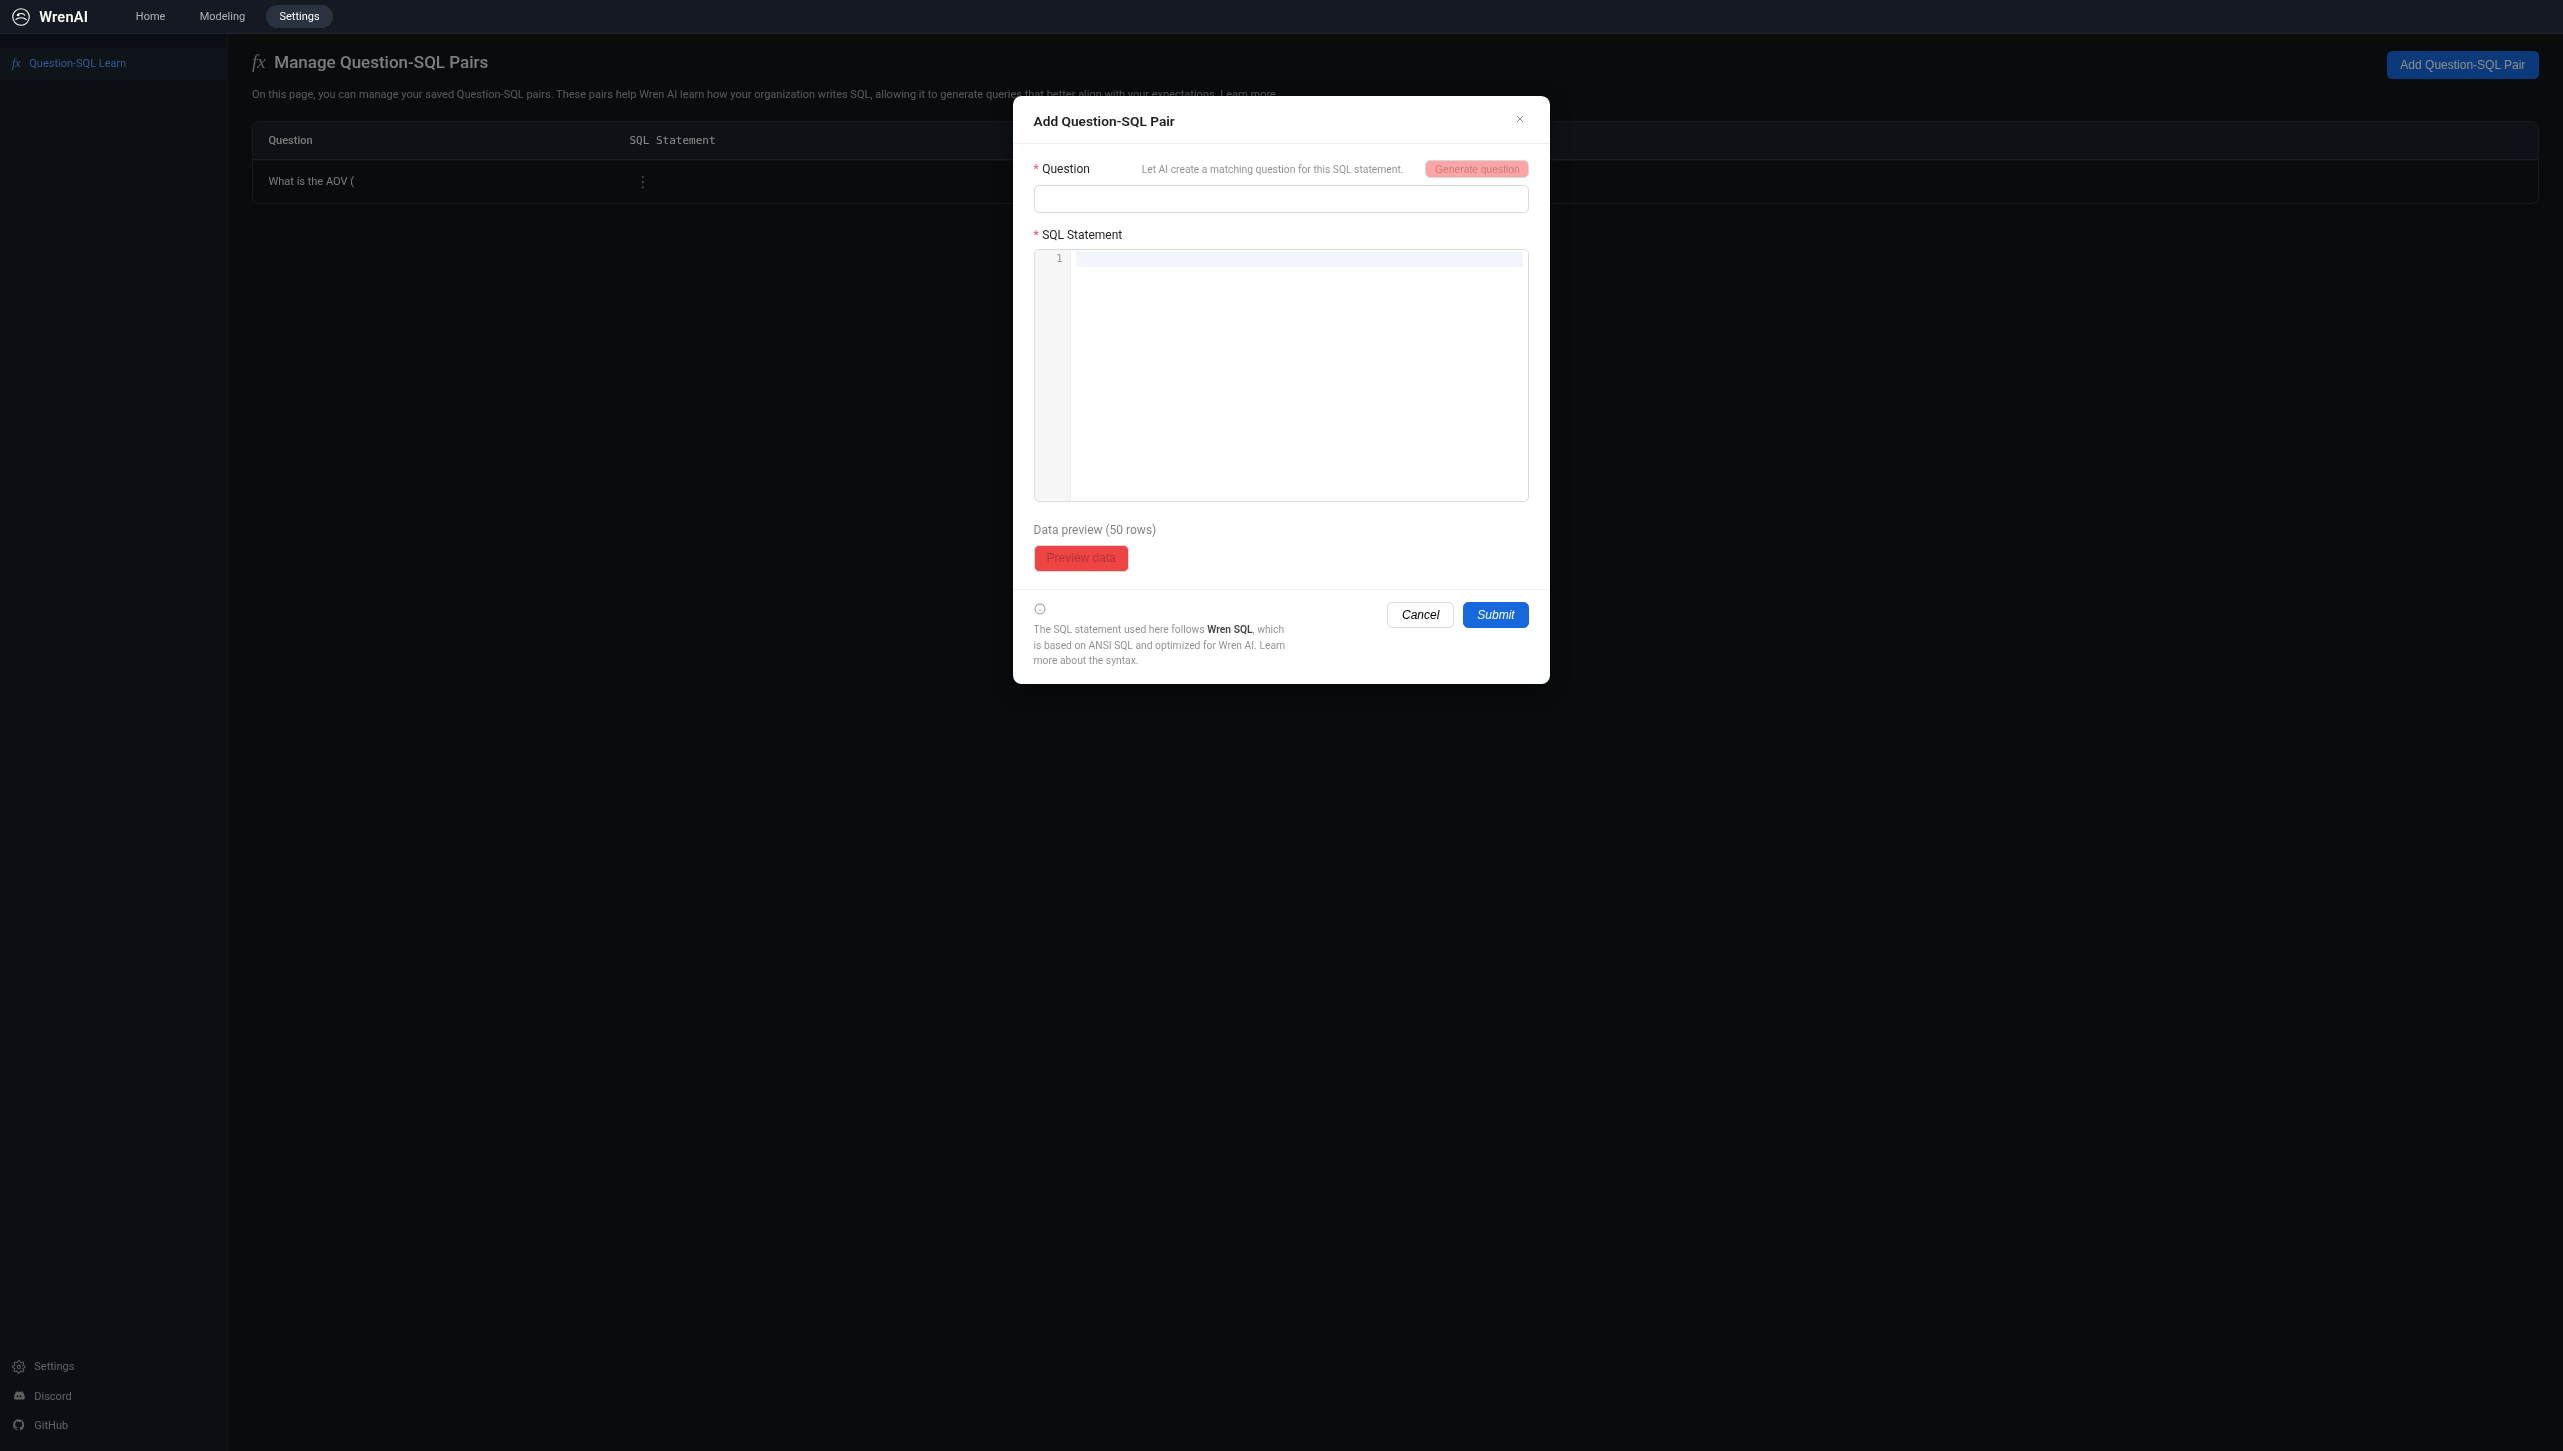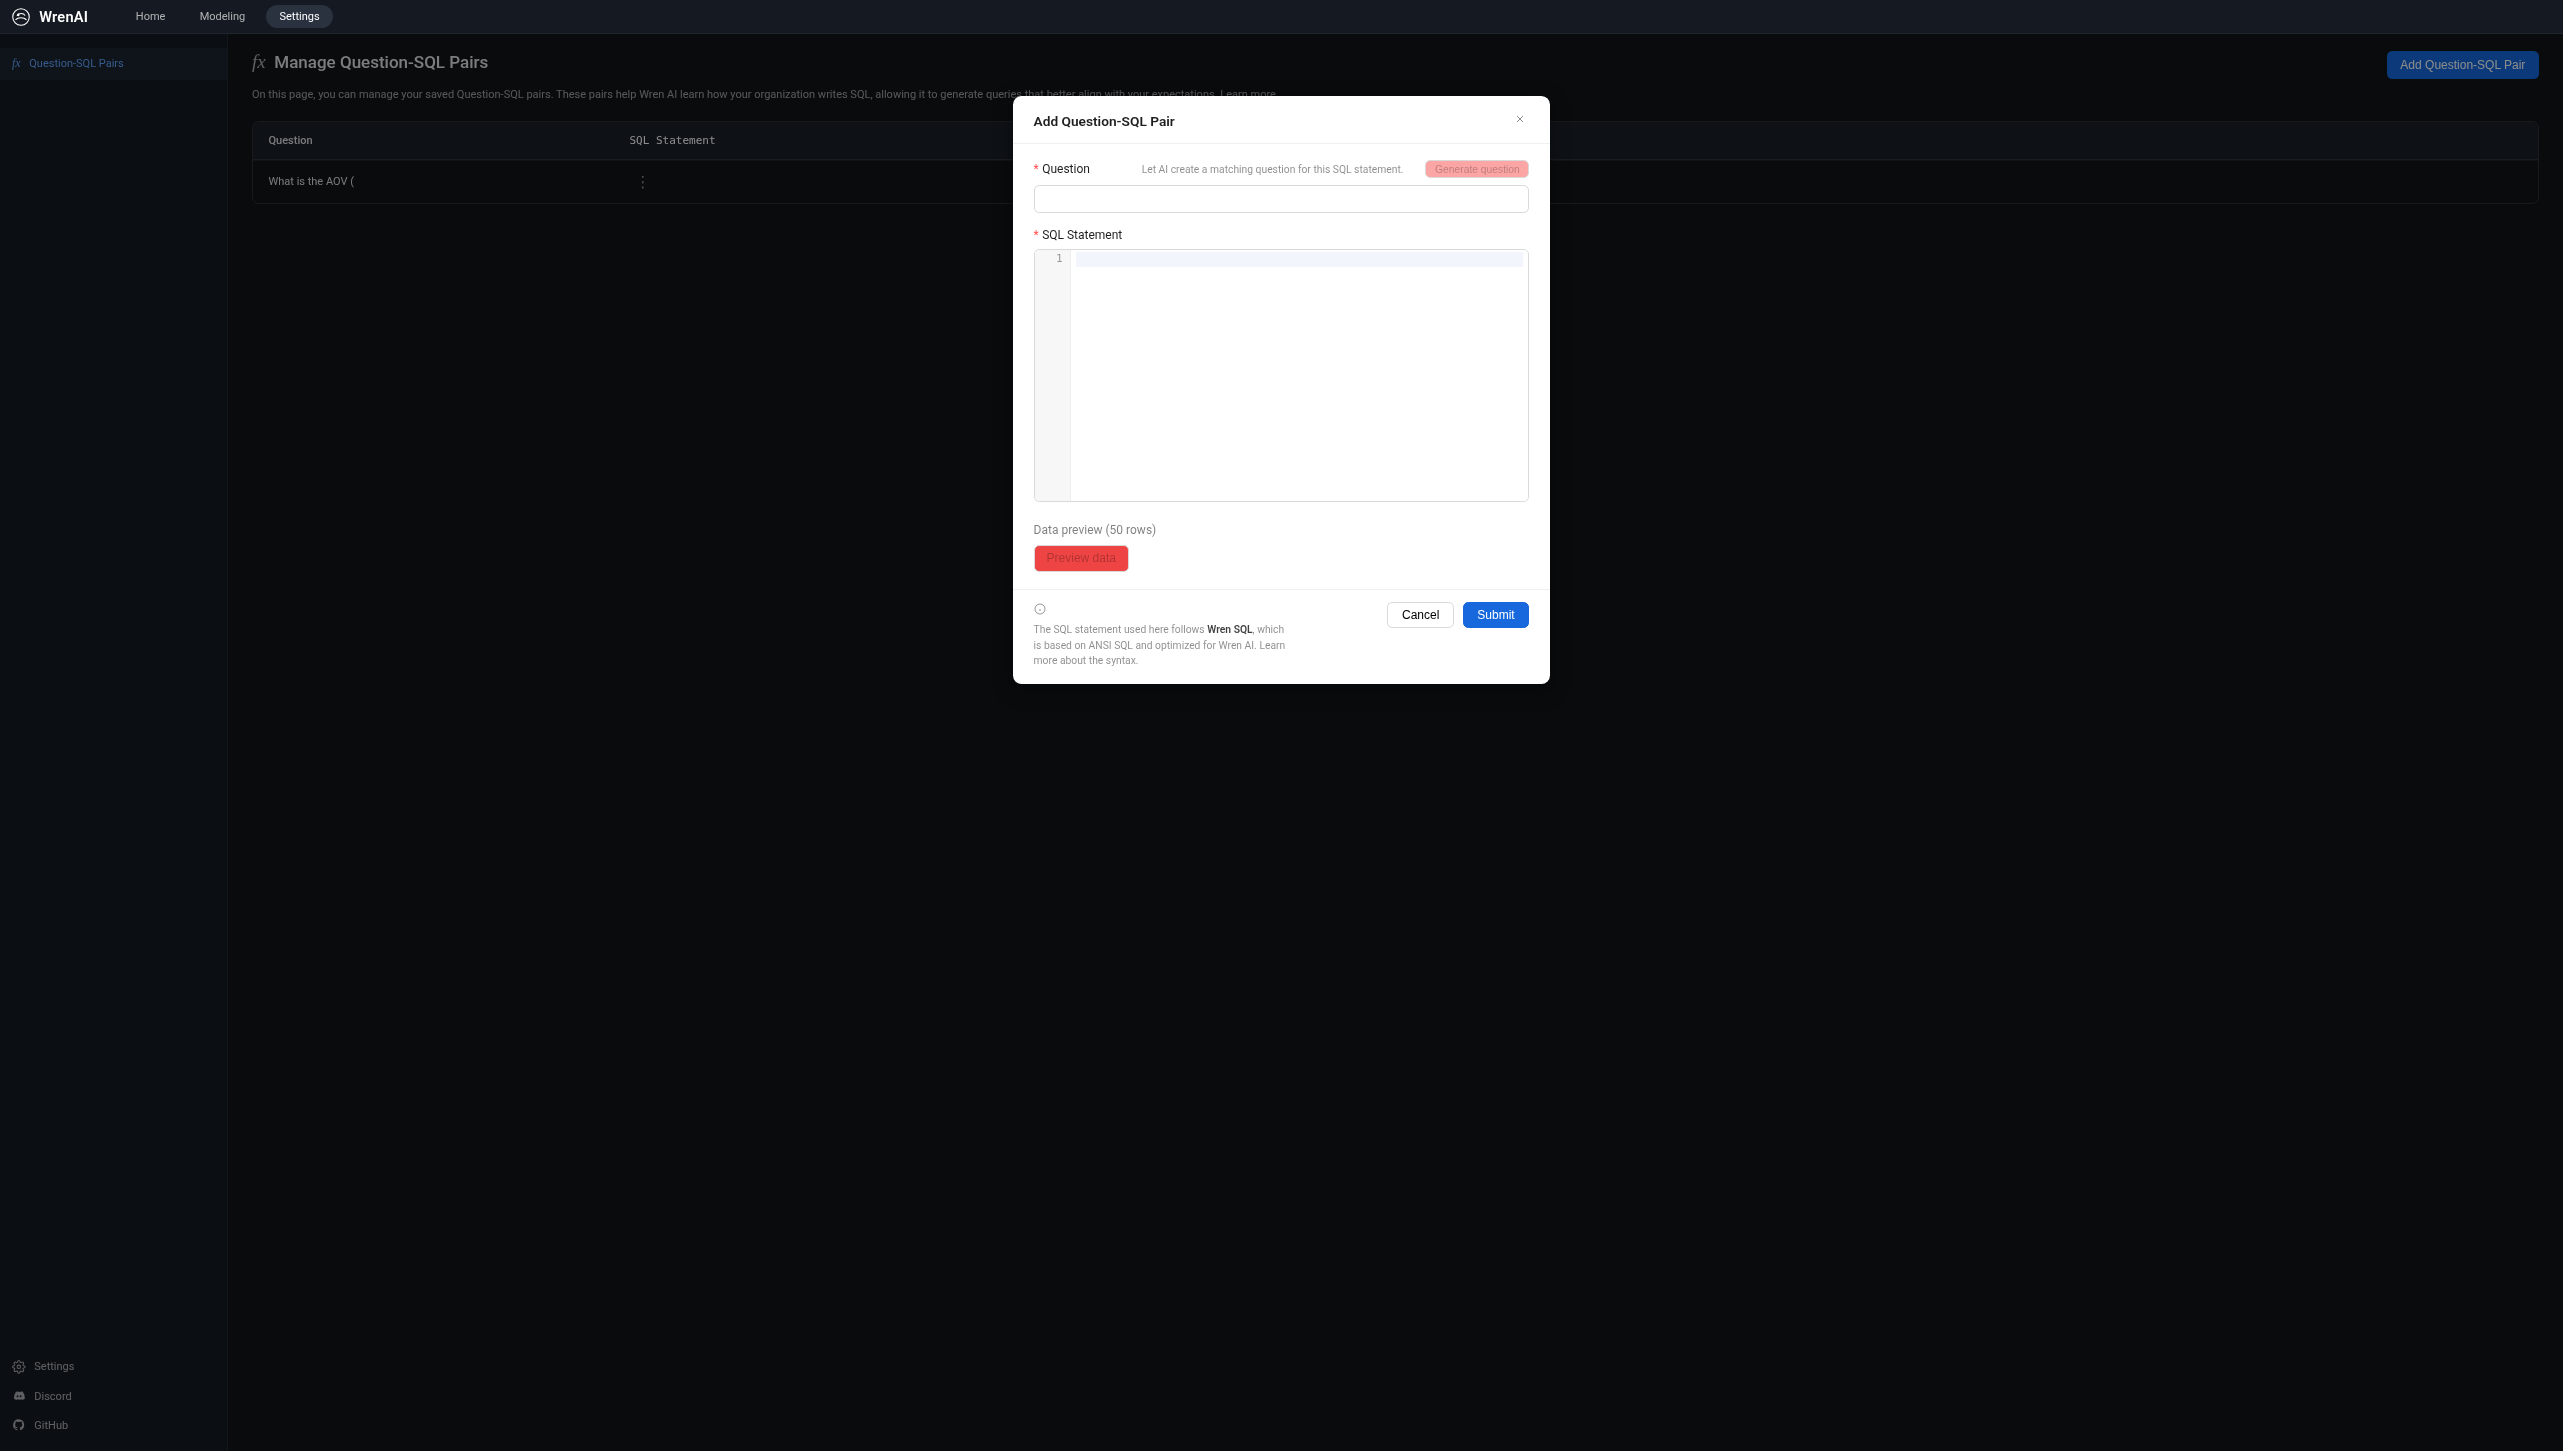--- a/index.html
+++ b/index.html
@@ -75,21 +75,21 @@
 .code-editor { border: 0.9px solid #d9d9d9; border-radius: 5.2px; height: 253px; display: flex; overflow: hidden; font-family: ui-monospace, Menlo, monospace; font-size: 11px; }
 .gutter { width: 36px; background: #f7f7f7; border-right: 0.9px solid #eee; text-align: right; padding: 1.7px 6.9px; color: #999; }
 .code-area { flex: 1; padding: 1.7px 5.2px; background: #fff; }
 .code-line1 { background: #f2f6fc; height: 15.5px; }
 .preview-label { font-size: 12px; color: rgba(0,0,0,0.5); margin-top: 20.6px; }
 .preview-btn { margin-top: 8.6px; background: #ef4444; border: 0.9px solid #d9d9d9; color: rgba(0,0,0,0.25); border-radius: 5.2px; padding: 5.2px 12px; font-size: 12px; cursor: not-allowed; margin-bottom: 8.6px; display: inline-block; }
 .modal-foot { border-top: 0.9px solid #f0f0f0; padding: 12px 20.6px 15.5px; display: flex; align-items: flex-start; justify-content: space-between; gap: 17px; }
 .foot-note { font-size: 10.3px; color: rgba(0,0,0,0.45); display: flex; gap: 6.9px; line-height: 1.5; max-width: 258px; flex-direction: column; }
 .foot-note b { color: rgba(0,0,0,0.75); font-weight: 600; }
 .foot-actions { display: flex; gap: 8.6px; align-items: center; }
-.btn { border-radius: 5.2px; padding: 5.2px 13.7px; font-size: 12px; cursor: pointer; border: 0.9px solid #d9d9d9; background: #fff; }
+.btn { border-radius: 5.2px; padding: 5.2px 13.7px; font-size: 12px; cursor: pointer; border: 0.9px solid #d9d9d9; background: #fff; font-style: italic; }
 .btn.primary { background: #1668dc; border-color: #1668dc; color: #fff; }
 .info-icon { width: 12px; height: 12px; flex-shrink: 0; margin-top: 1.7px; }
 </style>
 </head>
 <body>
 
 <div class="app">
 
   <div class="header">
     <div class="logo">
@@ -107,21 +107,21 @@
       <a href="#" class="active">Settings</a>
     </div>
   </div>
 
   <div class="body">
 
     <div class="sidebar">
       <div class="side-top">
         <div class="side-item active">
           <span class="fx-small">fx</span>
-          <span>Question-SQL Pairs</span>
+          <span>Question-SQL Learn</span>
         </div>
       </div>
       <div class="side-bottom">
         <div class="side-item">
           <svg class="icon-sm" viewBox="0 0 24 24" fill="none" stroke="currentColor" stroke-width="1.8">
               <circle cx="12" cy="12" r="3"></circle>
               <path d="M19.4 15a1.7 1.7 0 0 0 .34 1.87l.06.06a2 2 0 1 1-2.83 2.83l-.06-.06a1.7 1.7 0 0 0-1.87-.34 1.7 1.7 0 0 0-1 1.56V21a2 2 0 1 1-4 0v-.09a1.7 1.7 0 0 0-1-1.56 1.7 1.7 0 0 0-1.87.34l-.06.06a2 2 0 1 1-2.83-2.83l.06-.06a1.7 1.7 0 0 0 .34-1.87 1.7 1.7 0 0 0-1.56-1H3a2 2 0 1 1 0-4h.09a1.7 1.7 0 0 0 1.56-1 1.7 1.7 0 0 0-.34-1.87l-.06-.06a2 2 0 1 1 2.83-2.83l.06.06a1.7 1.7 0 0 0 1.87.34H9a1.7 1.7 0 0 0 1-1.56V3a2 2 0 1 1 4 0v.09a1.7 1.7 0 0 0 1 1.56 1.7 1.7 0 0 0 1.87-.34l.06-.06a2 2 0 1 1 2.83 2.83l-.06.06a1.7 1.7 0 0 0-.34 1.87V9a1.7 1.7 0 0 0 1.56 1H21a2 2 0 1 1 0 4h-.09a1.7 1.7 0 0 0-1.56 1z"></path>
             </svg>
           <span>Settings</span>
         </div>

